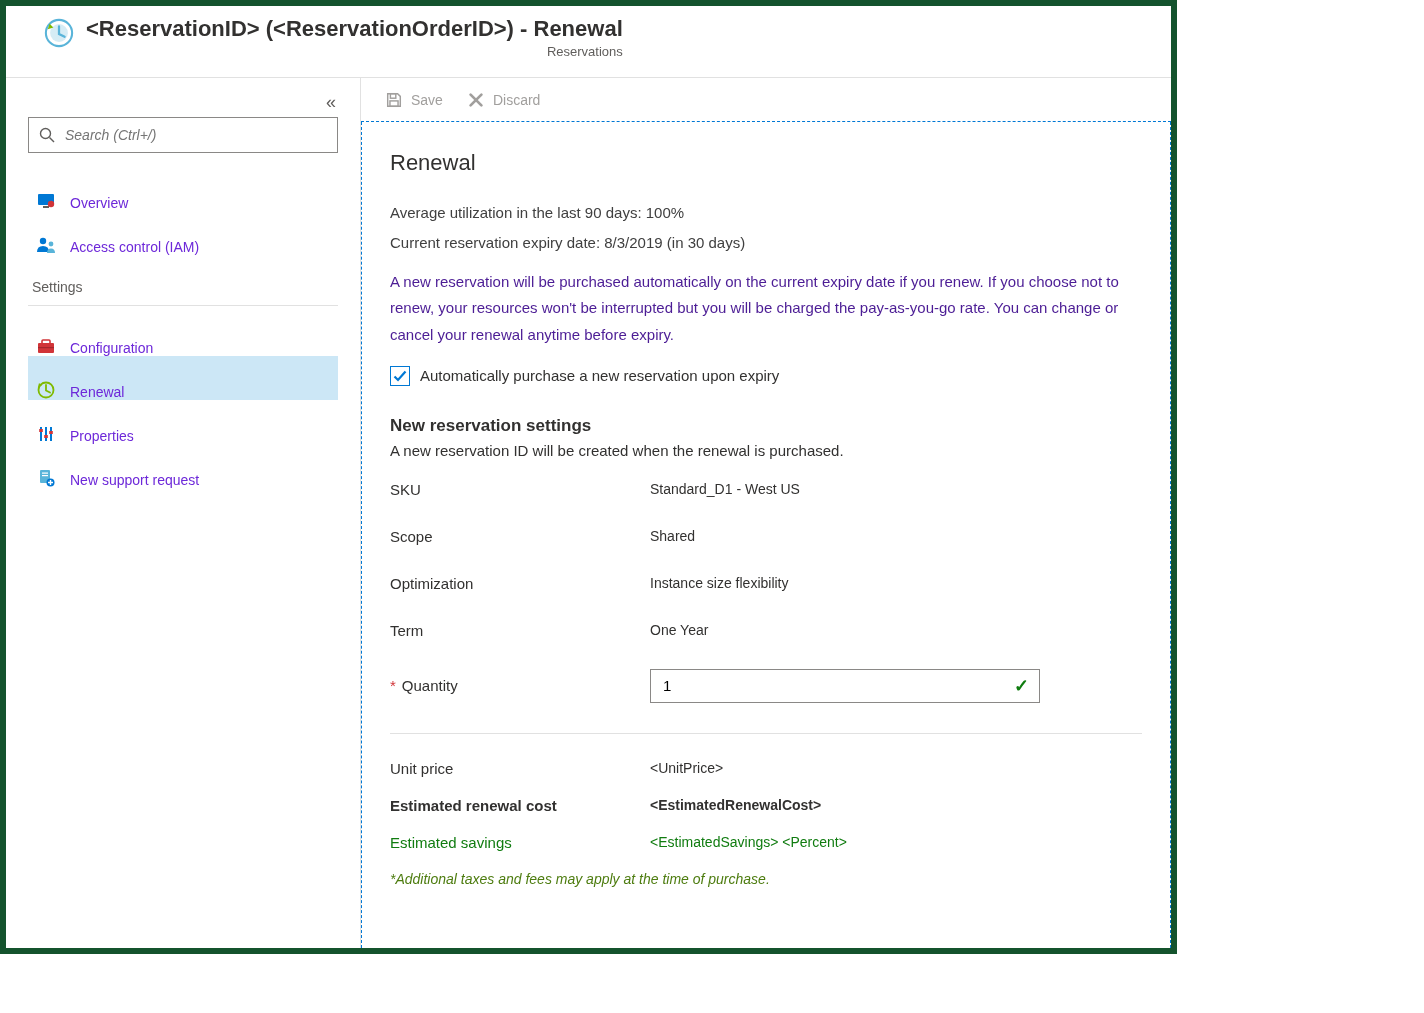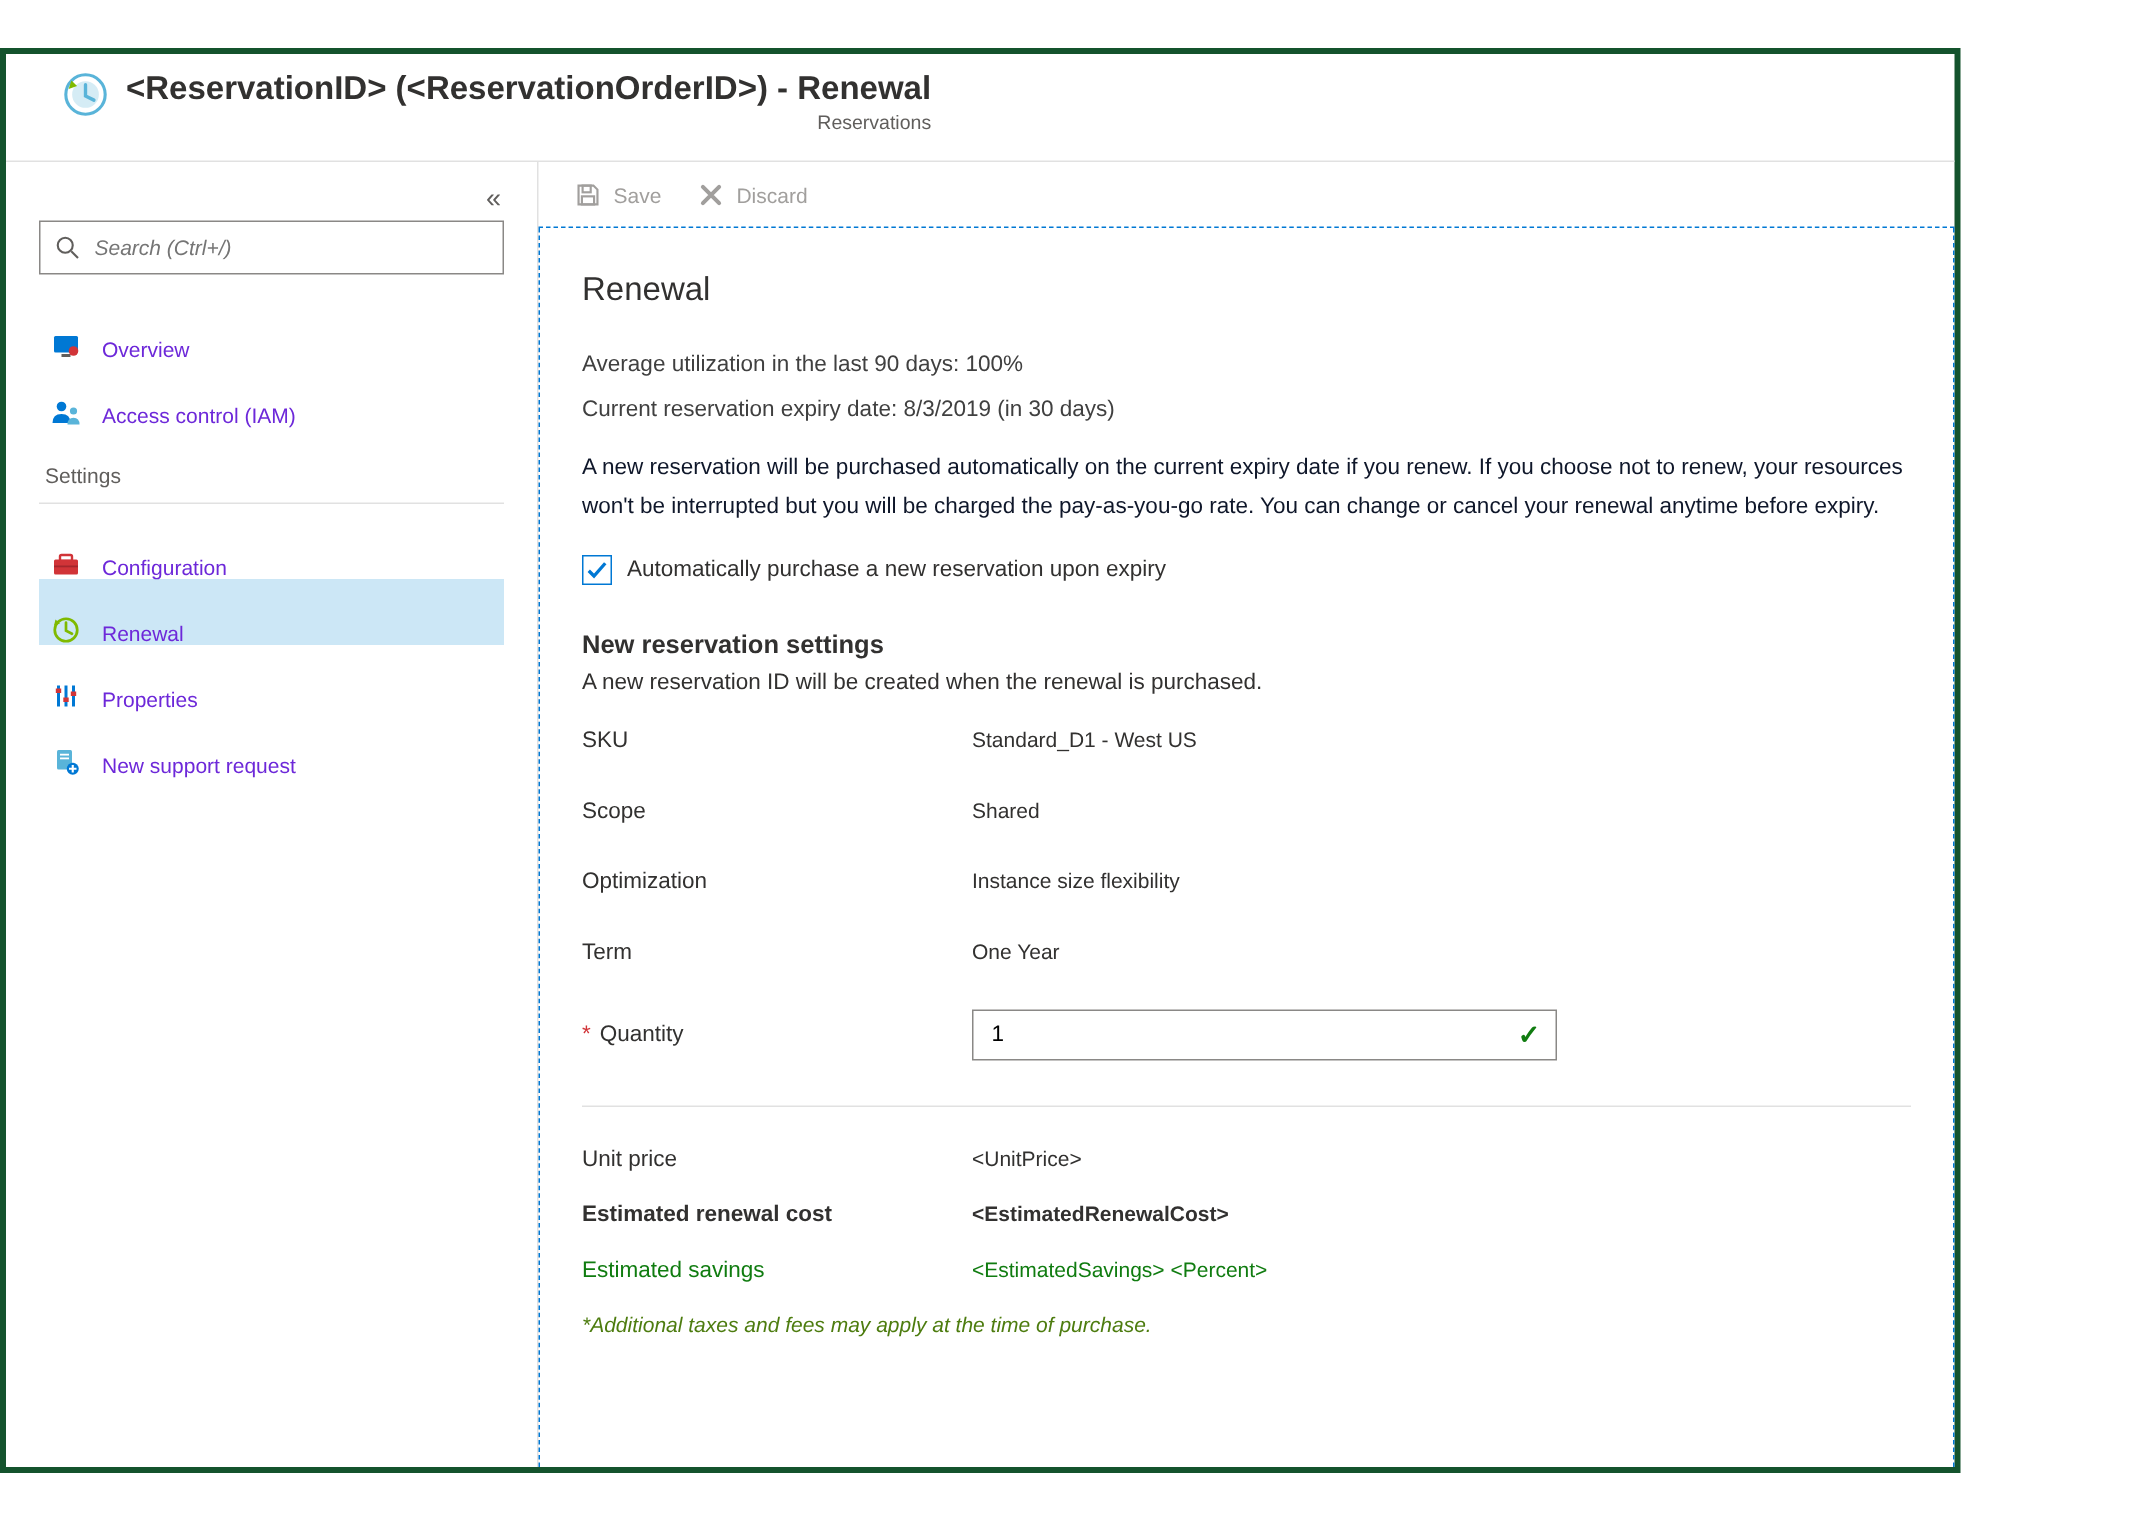--- a/index.html
+++ b/index.html
@@ -4,24 +4,23 @@
 <style>
   * { box-sizing: border-box; }
   body {
     margin: 0;
     font-family: "Segoe UI", -apple-system, BlinkMacSystemFont, sans-serif;
     font-size: 14px;
     color: #323130;
     background: #fff;
   }
   .page {
-    width: 1307px;
-    border: 4px solid #14532d;
+    width: 1177px;
+    border: 6px solid #14532d;
     background: #fff;
-    margin-top: 32px;
   }
   
   .header {
     display: flex;
     align-items: flex-start;
     padding: 10px 16px 18px 38px;
     border-bottom: 1px solid #e1e1e1;
   }
   .header-icon {
     width: 30px; height: 30px;
@@ -100,21 +99,21 @@
   }
   .toolbar .btn svg { width:18px; height:18px; }
   .content-wrap {
     border-left: 1px dashed #0078d4;
     border-right: 1px dashed #0078d4;
     flex:1;
     padding: 28px 28px 24px 28px;
   }
   .h1 { font-size: 22px; font-weight: 400; margin: 0 0 24px 0; }
   .para { font-size: 15px; line-height: 1.7; color:#404040; margin: 0 0 4px 0; }
-  .desc { font-size: 15px; line-height: 1.75; color:#0f172a; margin: 14px 0 18px 0; max-width: 900px; }
+  .desc { font-size: 15px; line-height: 1.75; color:#4c1d95; margin: 14px 0 18px 0; max-width: 900px; }
   .checkbox-row { display:flex; align-items:center; gap:10px; margin-bottom: 30px; }
   .checkbox {
     width:20px; height:20px; border:1px solid #0078d4;
     display:flex; align-items:center; justify-content:center;
     cursor:pointer;
   }
   .checkbox svg { width:16px; height:16px; color:#0078d4; }
   .checkbox-label { font-size:15px; }
   .h2 { font-size:17px; font-weight:600; margin: 0 0 6px 0; }
   .subdesc { font-size:15px; margin: 0 0 22px 0; }

